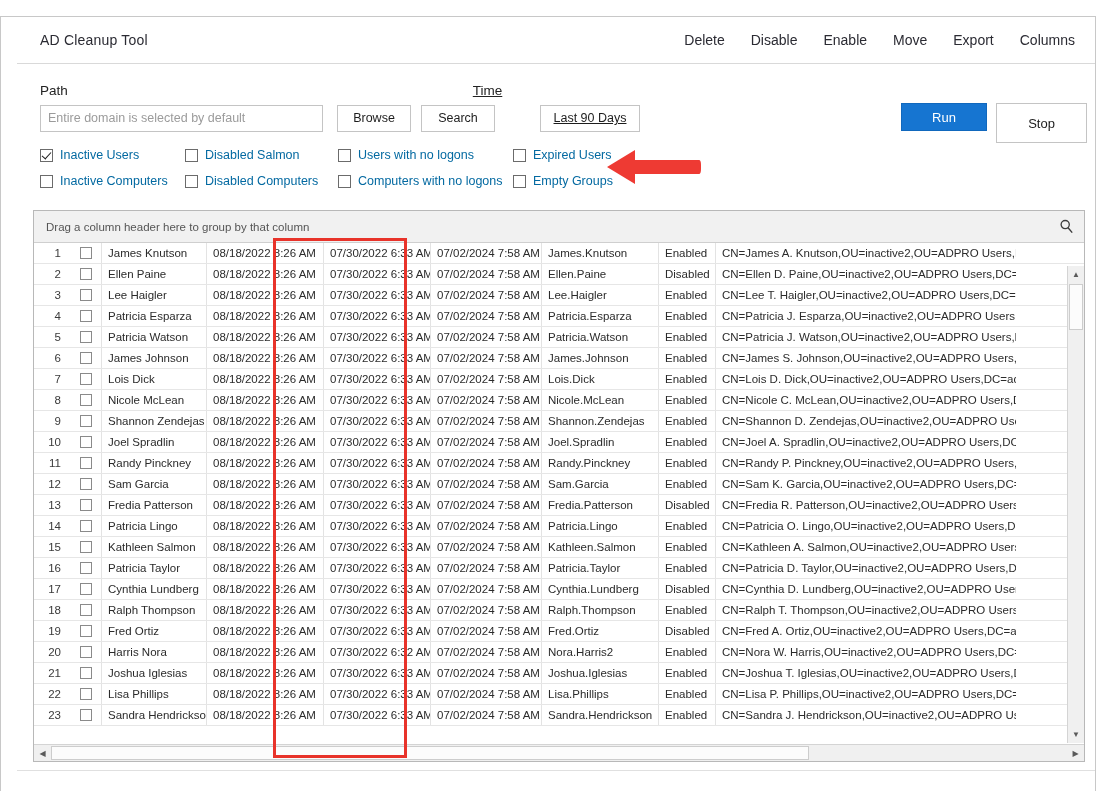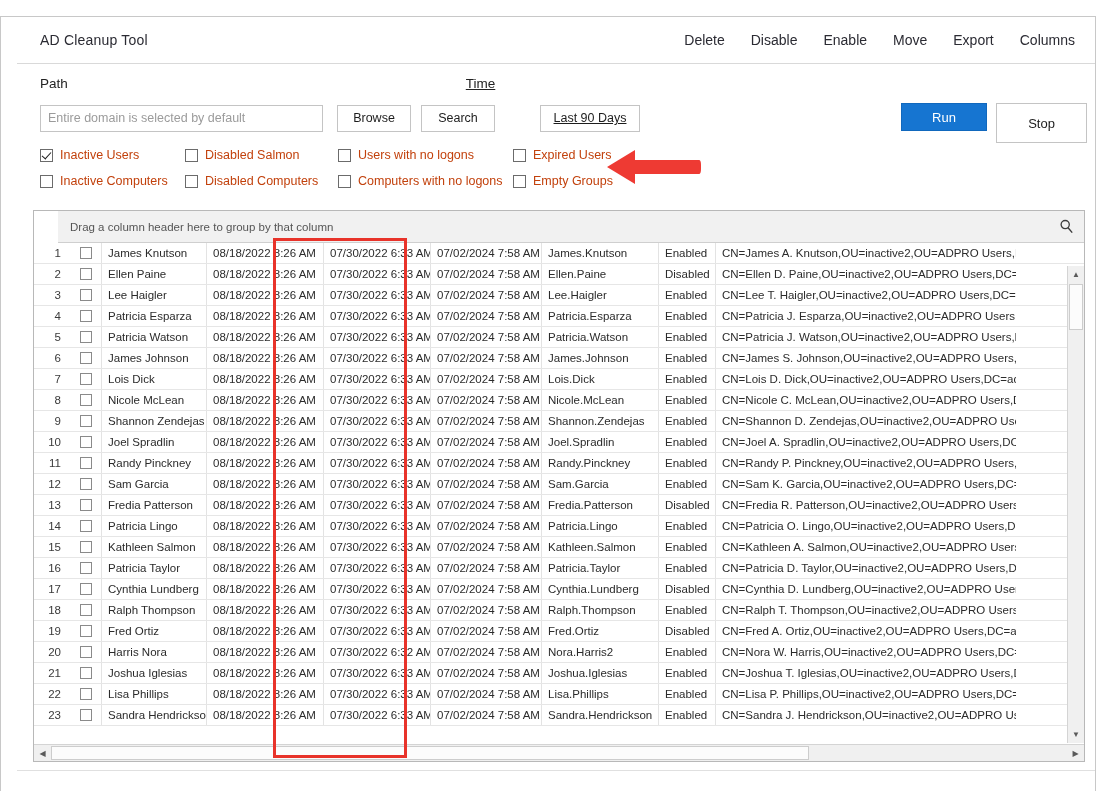--- a/index.html
+++ b/index.html
@@ -30,21 +30,21 @@
   .topmenu { margin-left: auto; display: flex; align-items: flex-end; gap: 26px; }
   .topmenu .mi { font-size: 14px; color: #2b2b33; cursor: default; white-space: nowrap; }
 
   
   .query {
     flex: 0 0 auto;
     padding: 12px 20px 0 23px;
     background: #ffffff;
     position: relative;
   }
-  .labels-row { display: flex; height: 22px; }
+  .labels-row { display: flex; align-items: flex-end; height: 22px; gap: 7px; }
   .lbl { font-size: 13.5px; color: #222; }
   .lbl.time { margin-left: 398px; text-decoration: underline; }
 
   .controls-row { display: flex; align-items: center; margin-top: 6px; height: 28px; }
   .path-input {
     width: 283px; height: 27px;
     border: 1px solid #c4c4c4; background: #fff;
     font-size: 12.5px; color: #9b9b9b;
     padding: 0 7px; outline: none;
     font-family: "Liberation Sans", sans-serif;
@@ -74,21 +74,21 @@
     background: #fff; border: 1px solid #c4c4c4; color: #1d1d1d;
     font-size: 13px; font-family: "Liberation Sans", sans-serif; cursor: default;
   }
 
   
   .arrow { position: absolute; left: 588px; top: 82px; width: 96px; height: 42px; pointer-events: none; }
 
   
   .checks { margin-top: 12px; padding-bottom: 4px; }
   .check-row { display: flex; align-items: center; height: 22px; margin-bottom: 4px; }
-  .chk-item { display: flex; align-items: center; font-size: 12.5px; color: #c2410c; }
+  .chk-item { display: flex; align-items: center; font-size: 12.5px; color: #0369a1; }
   .chk-item .bx {
     width: 13px; height: 13px; border: 1px solid #6b6b6b; background: #fff;
     margin-right: 7px; display: inline-block; position: relative; flex: 0 0 13px;
   }
   .chk-item .bx.on::after {
     content: ""; position: absolute; left: 3px; top: 0px;
     width: 4px; height: 8px; border: solid #1d1d1d;
     border-width: 0 1.6px 1.6px 0; transform: rotate(42deg);
   }
   .c1 { width: 145px; } .c2 { width: 153px; } .c3 { width: 175px; } .c4 { width: 150px; }
@@ -102,21 +102,21 @@
     height: 552px;
     display: flex; flex-direction: column;
     position: relative;
   }
   .grouppanel {
     height: 32px; flex: 0 0 32px;
     background: #f1f1f1;
     border-bottom: 1px solid #cfcfcf;
     display: flex; align-items: center;
     padding: 0 8px 0 12px;
-    font-size: 11.5px; color: #555; margin-left: 24px;
+    font-size: 11.5px; color: #555;
   }
   .grouppanel .search-ico { margin-left: auto; width: 20px; height: 20px; display: flex; align-items: center; justify-content: center; }
 
   .colhead {
     height: 23px; flex: 0 0 23px;
     background: #f4f4f4;
     border-bottom: 1px solid #cfcfcf;
     display: flex; align-items: stretch;
     font-size: 11.5px; color: #3a3a3a;
   }

